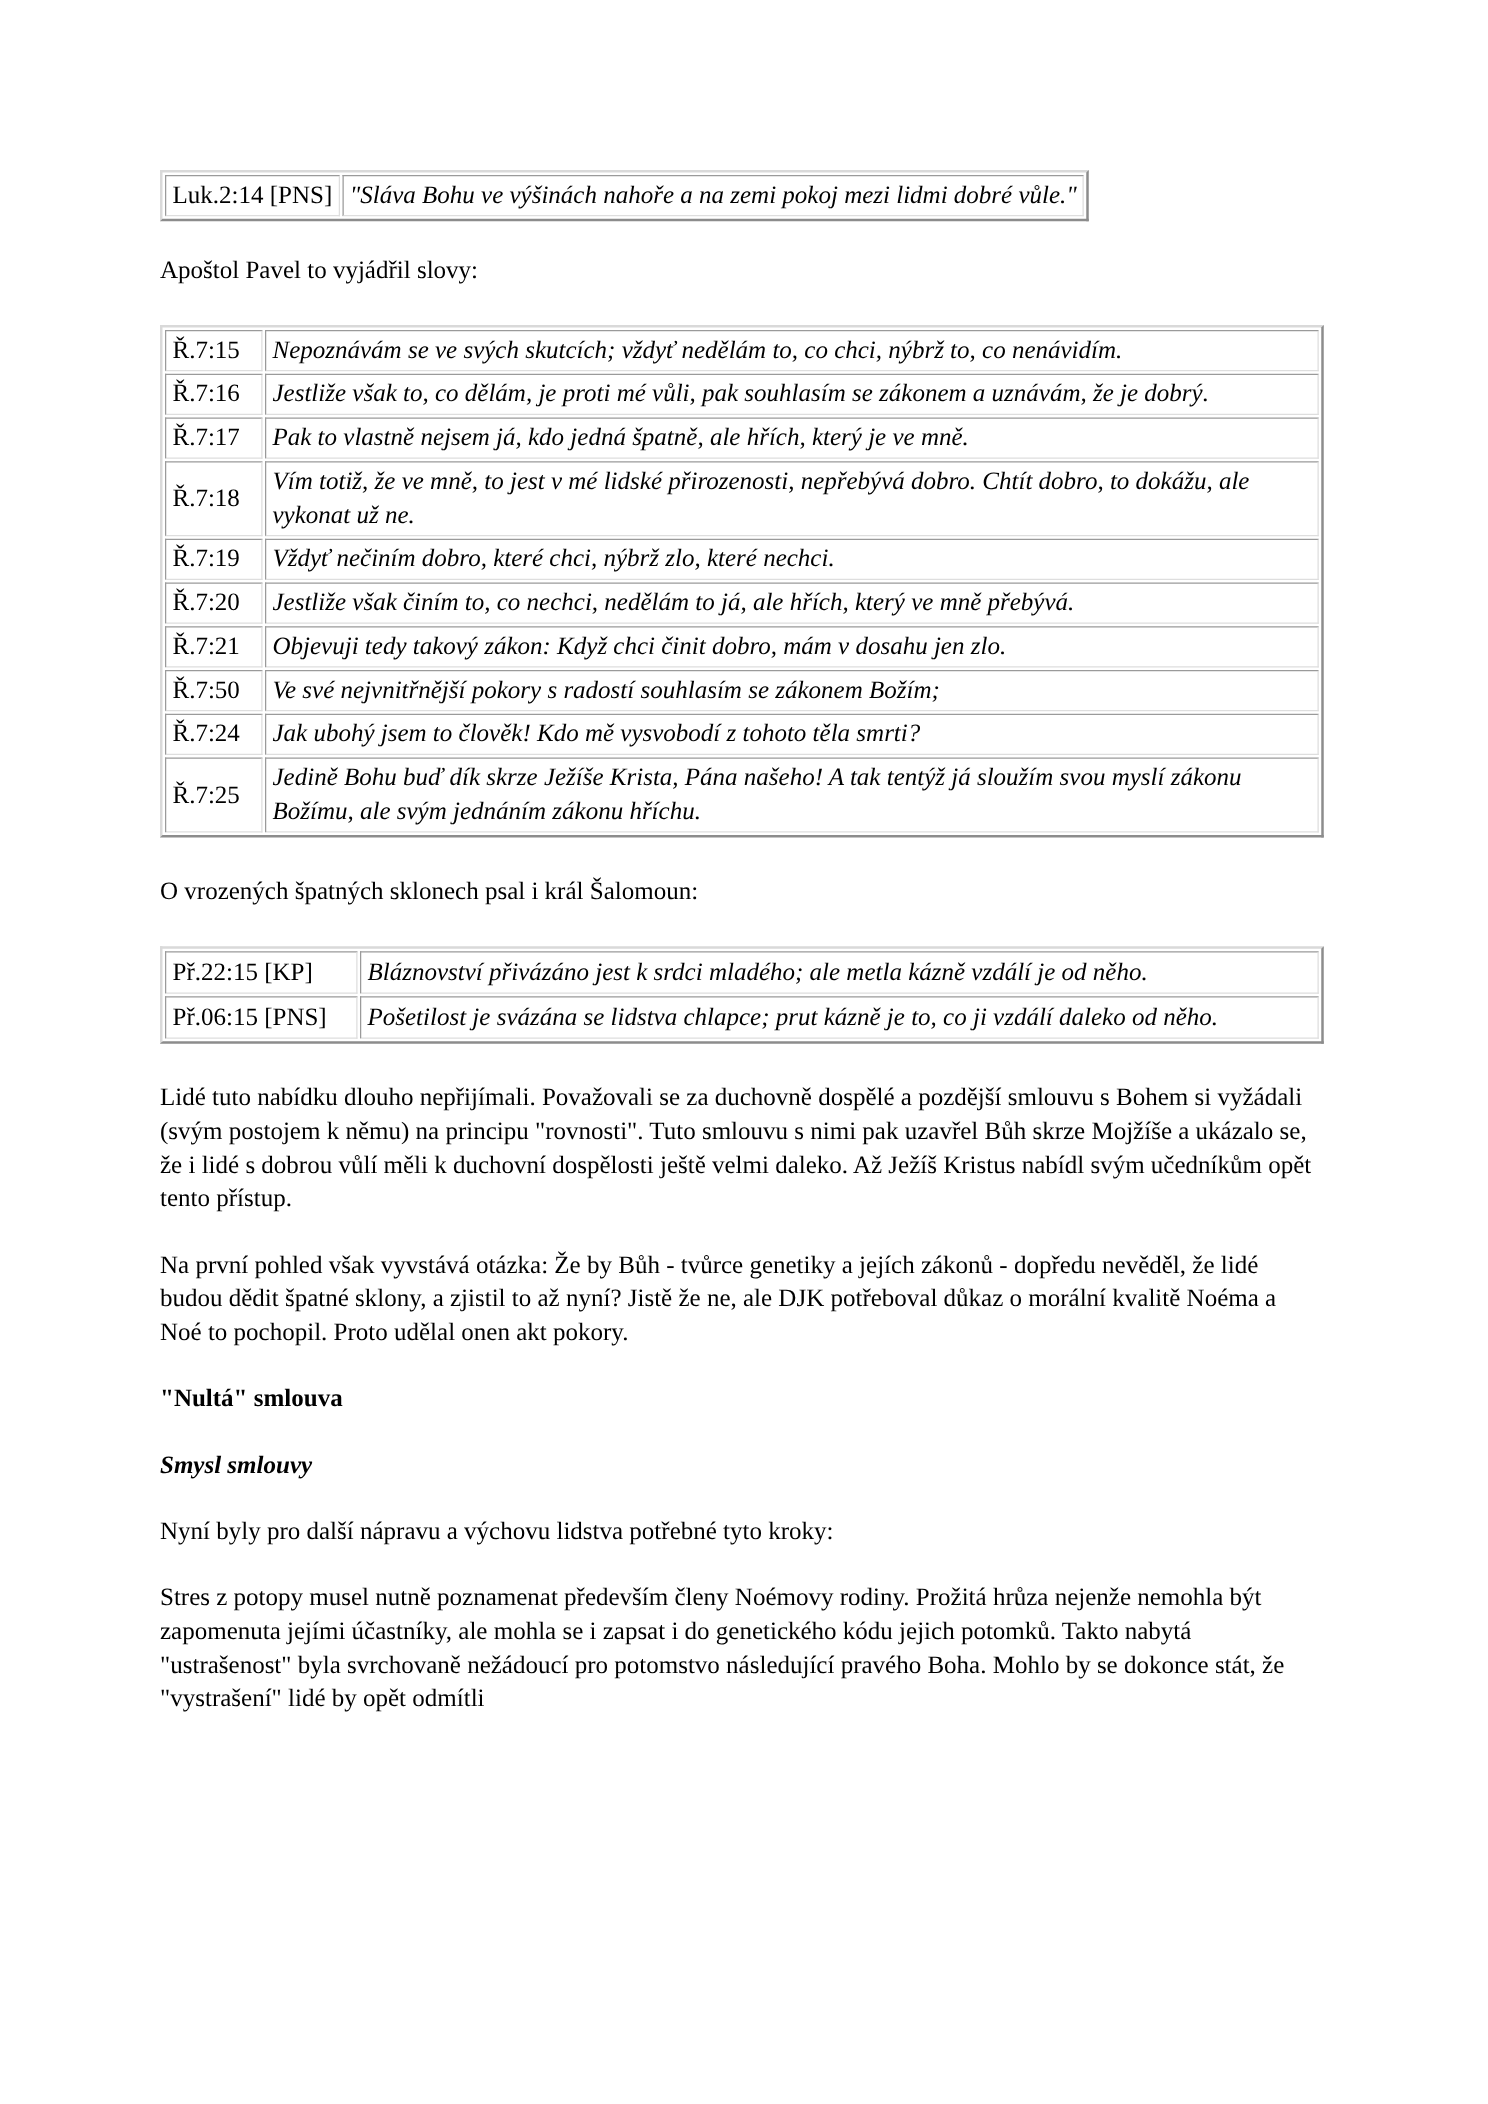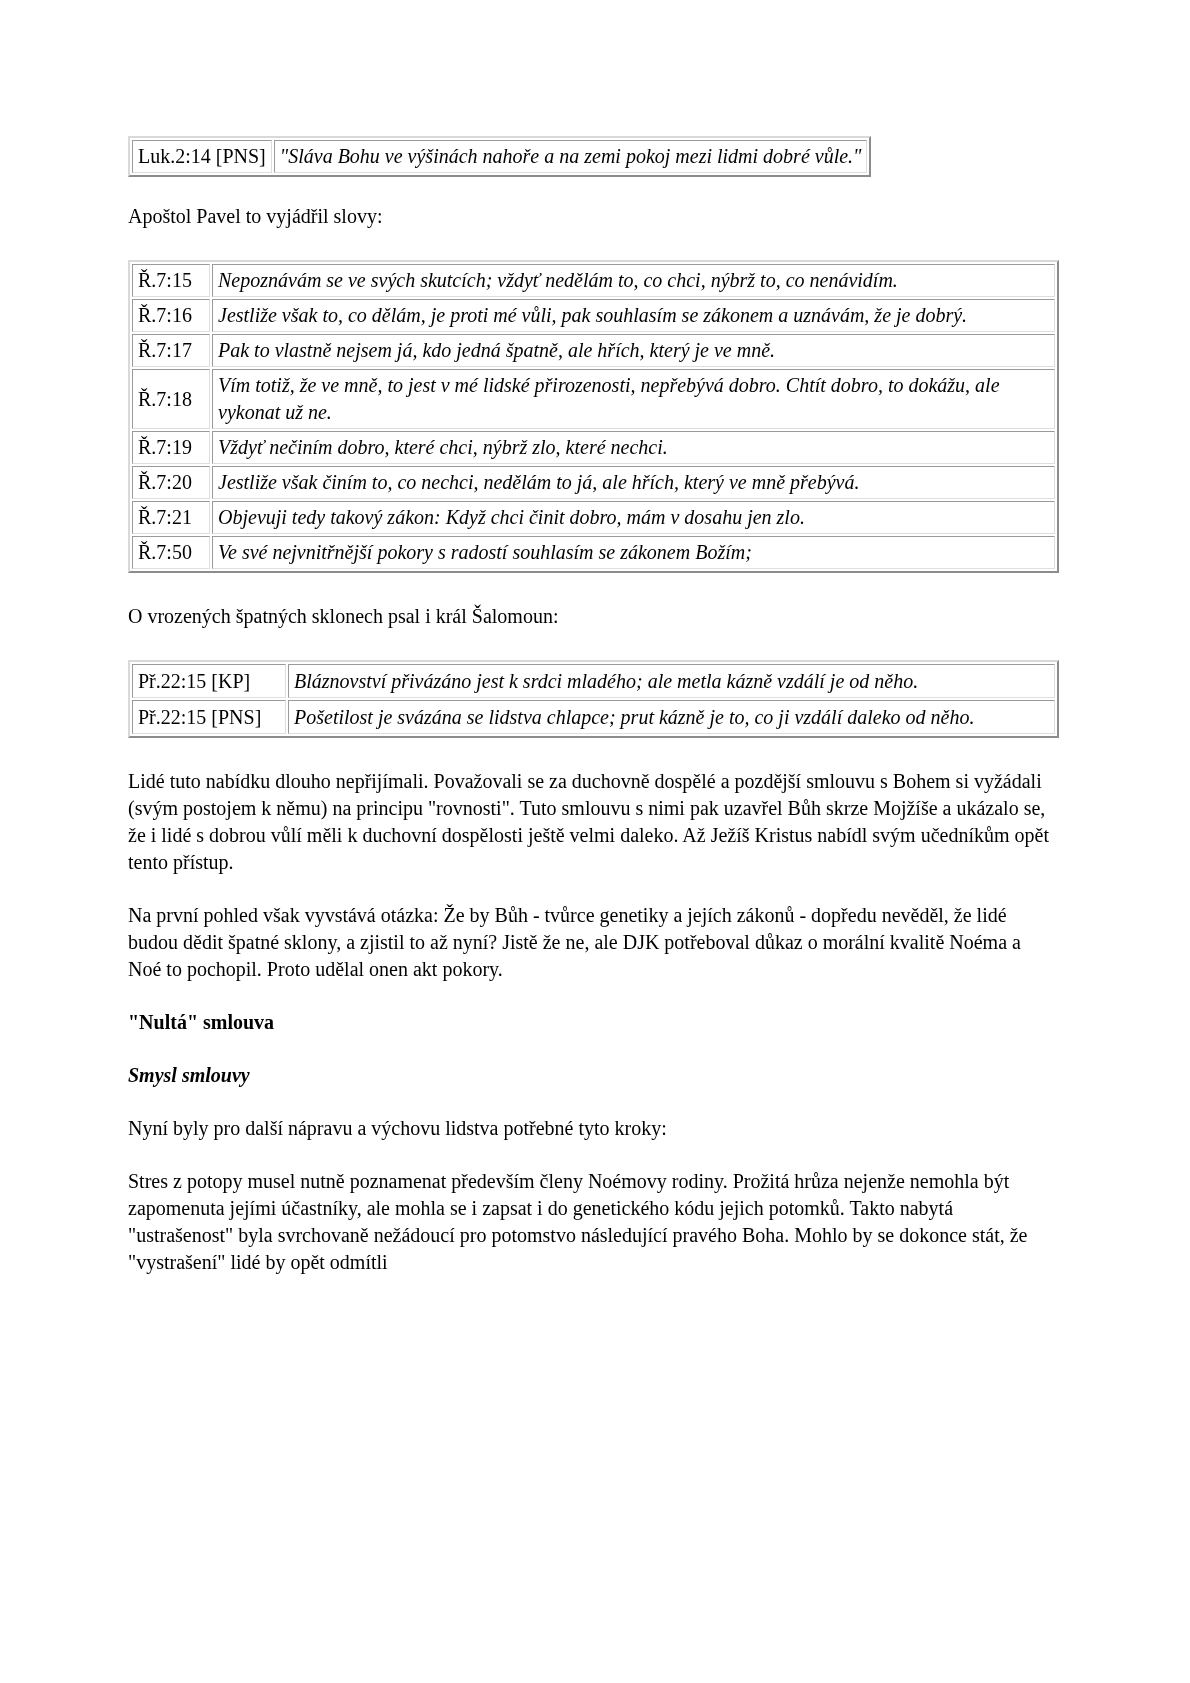--- a/index.html
+++ b/index.html
@@ -97,33 +97,41 @@
       <td class="verse">Jestliže však činím to, co nechci, nedělám to já, ale hřích, který ve mně přebývá.</td>
     </tr>
     <tr>
       <td class="ref">Ř.7:21</td>
       <td class="verse">Objevuji tedy takový zákon: Když chci činit dobro, mám v dosahu jen zlo.</td>
     </tr>
     <tr>
       <td class="ref">Ř.7:50</td>
       <td class="verse">Ve své nejvnitřnější pokory s radostí souhlasím se zákonem Božím;</td>
     </tr>
+    <tr>
+      <td class="ref">Ř.7:24</td>
+      <td class="verse">Jak ubohý jsem to člověk! Kdo mě vysvobodí z tohoto těla smrti?</td>
+    </tr>
+    <tr>
+      <td class="ref">Ř.7:25</td>
+      <td class="verse">Jedině Bohu buď dík skrze Ježíše Krista, Pána našeho! A tak tentýž já sloužím svou myslí zákonu Božímu, ale svým jednáním zákonu hříchu.</td>
+    </tr>
   </tbody>
     </table>
 
   <p>O vrozených špatných sklonech psal i král Šalomoun:</p>
 
   <table class="tbl t3">
     <tbody>
         <tr>
       <td class="ref mid">Př.22:15 [KP]</td>
       <td class="verse">Bláznovství přivázáno jest k srdci mladého; ale metla kázně vzdálí je od něho.</td>
     </tr>
     <tr>
-      <td class="ref">Př.22:15 [PNS]</td>
+      <td class="ref">Př.06:15 [PNS]</td>
       <td class="verse">Pošetilost je svázána se lidstva chlapce; prut kázně je to, co ji vzdálí daleko od něho.</td>
     </tr>
   </tbody>
     </table>
 
   <p>Lidé tuto nabídku dlouho nepřijímali. Považovali se za duchovně dospělé a pozdější smlouvu s Bohem si vyžádali (svým postojem k němu) na principu "rovnosti". Tuto smlouvu s nimi pak uzavřel Bůh skrze Mojžíše a ukázalo se, že i lidé s dobrou vůlí měli k duchovní dospělosti ještě velmi daleko. Až Ježíš Kristus nabídl svým učedníkům opět tento přístup.</p>
 
   <p>Na první pohled však vyvstává otázka: Že by Bůh - tvůrce genetiky a jejích zákonů - dopředu nevěděl, že lidé budou dědit špatné sklony, a zjistil to až nyní? Jistě že ne, ale DJK potřeboval důkaz o morální kvalitě Noéma a Noé to pochopil. Proto udělal onen akt pokory.</p>
 
   <p class="h-bold">"Nultá" smlouva</p>

